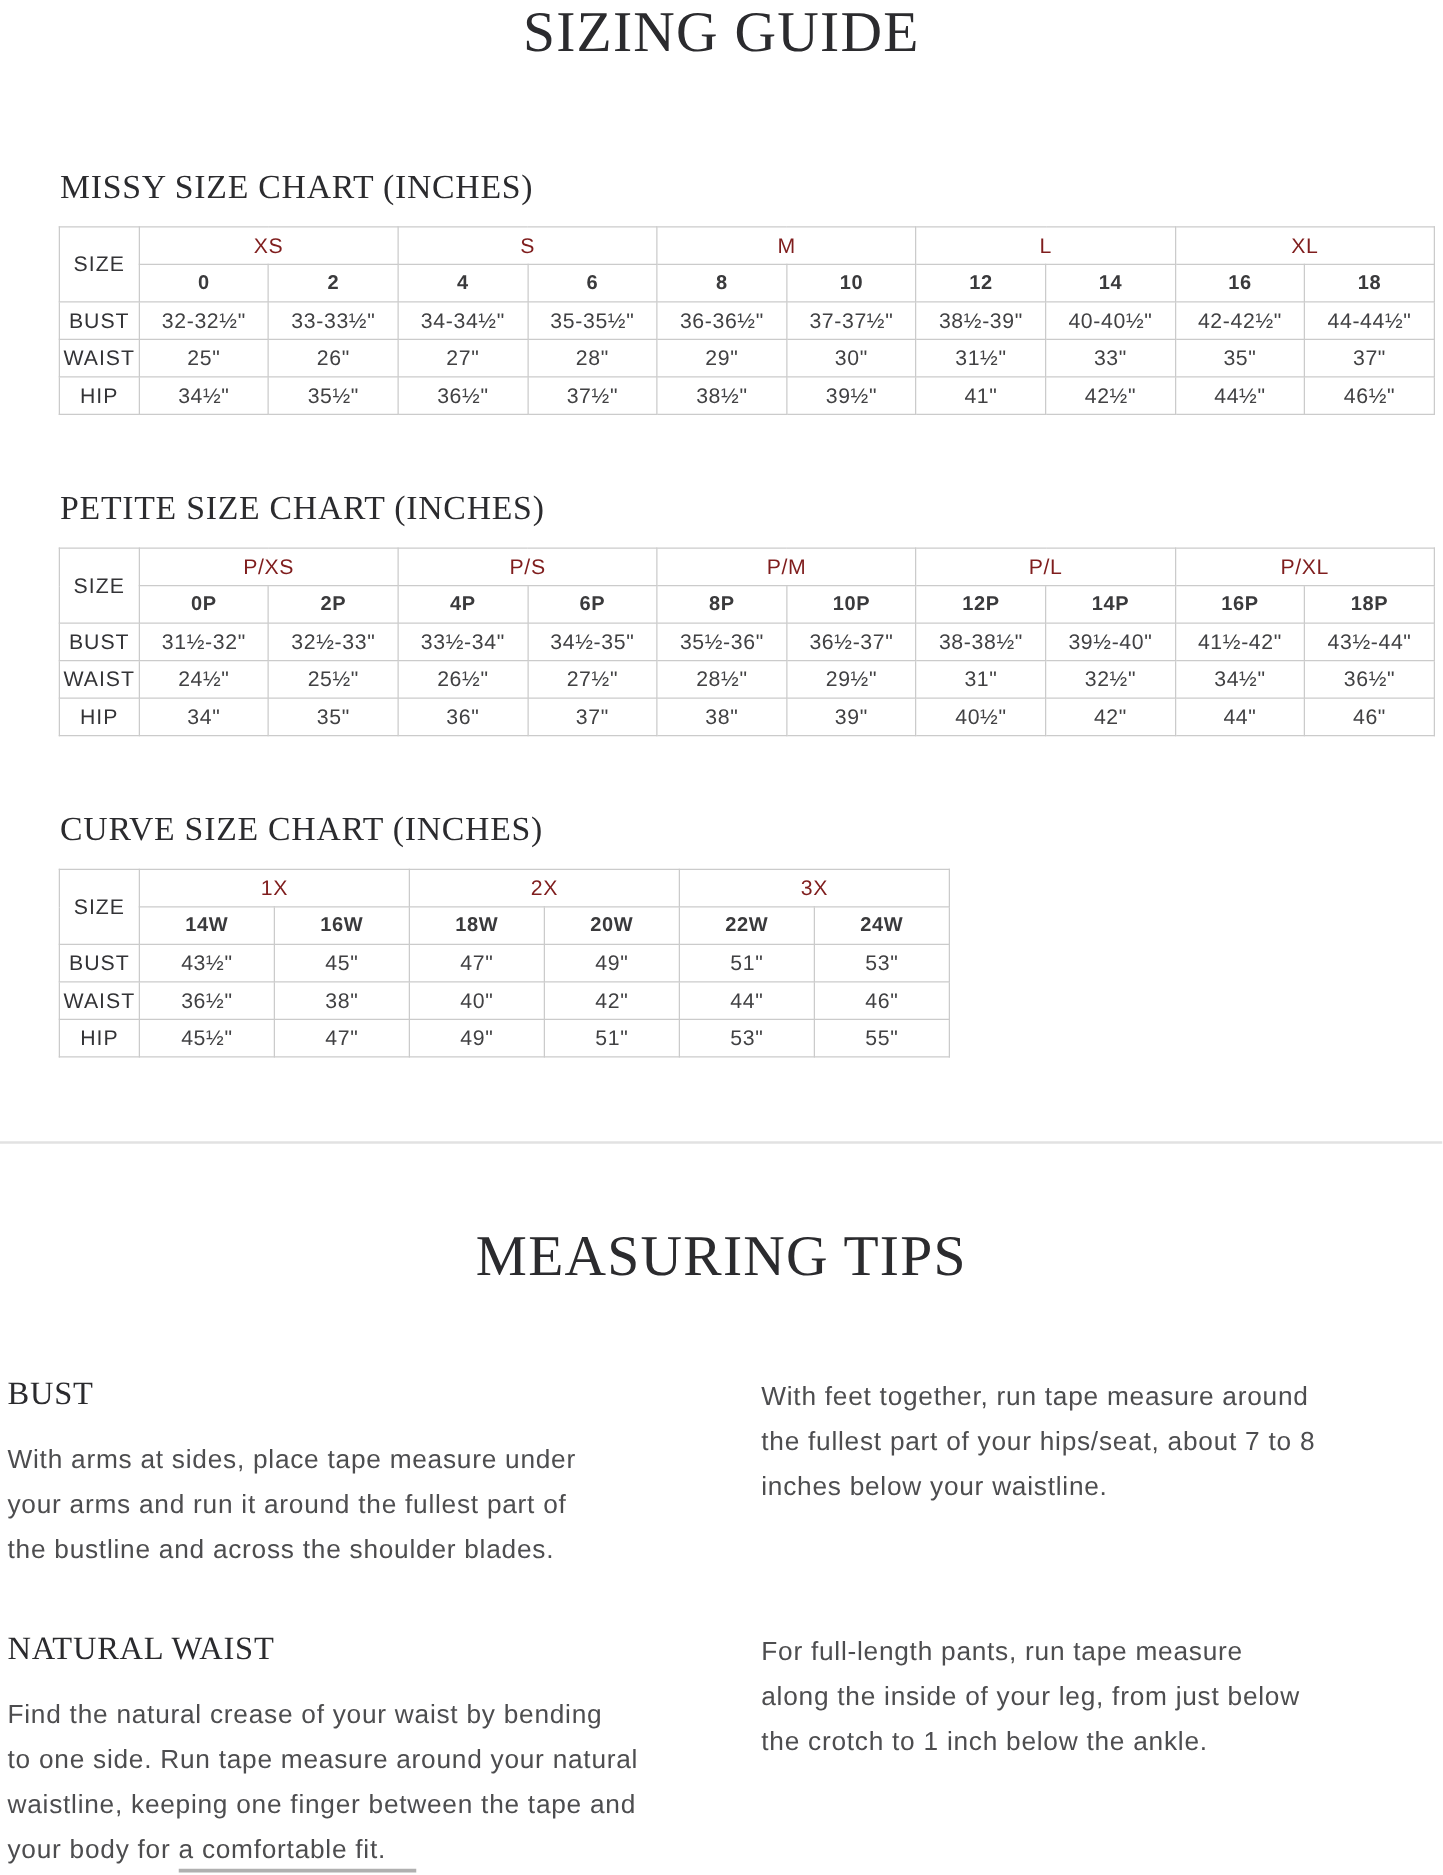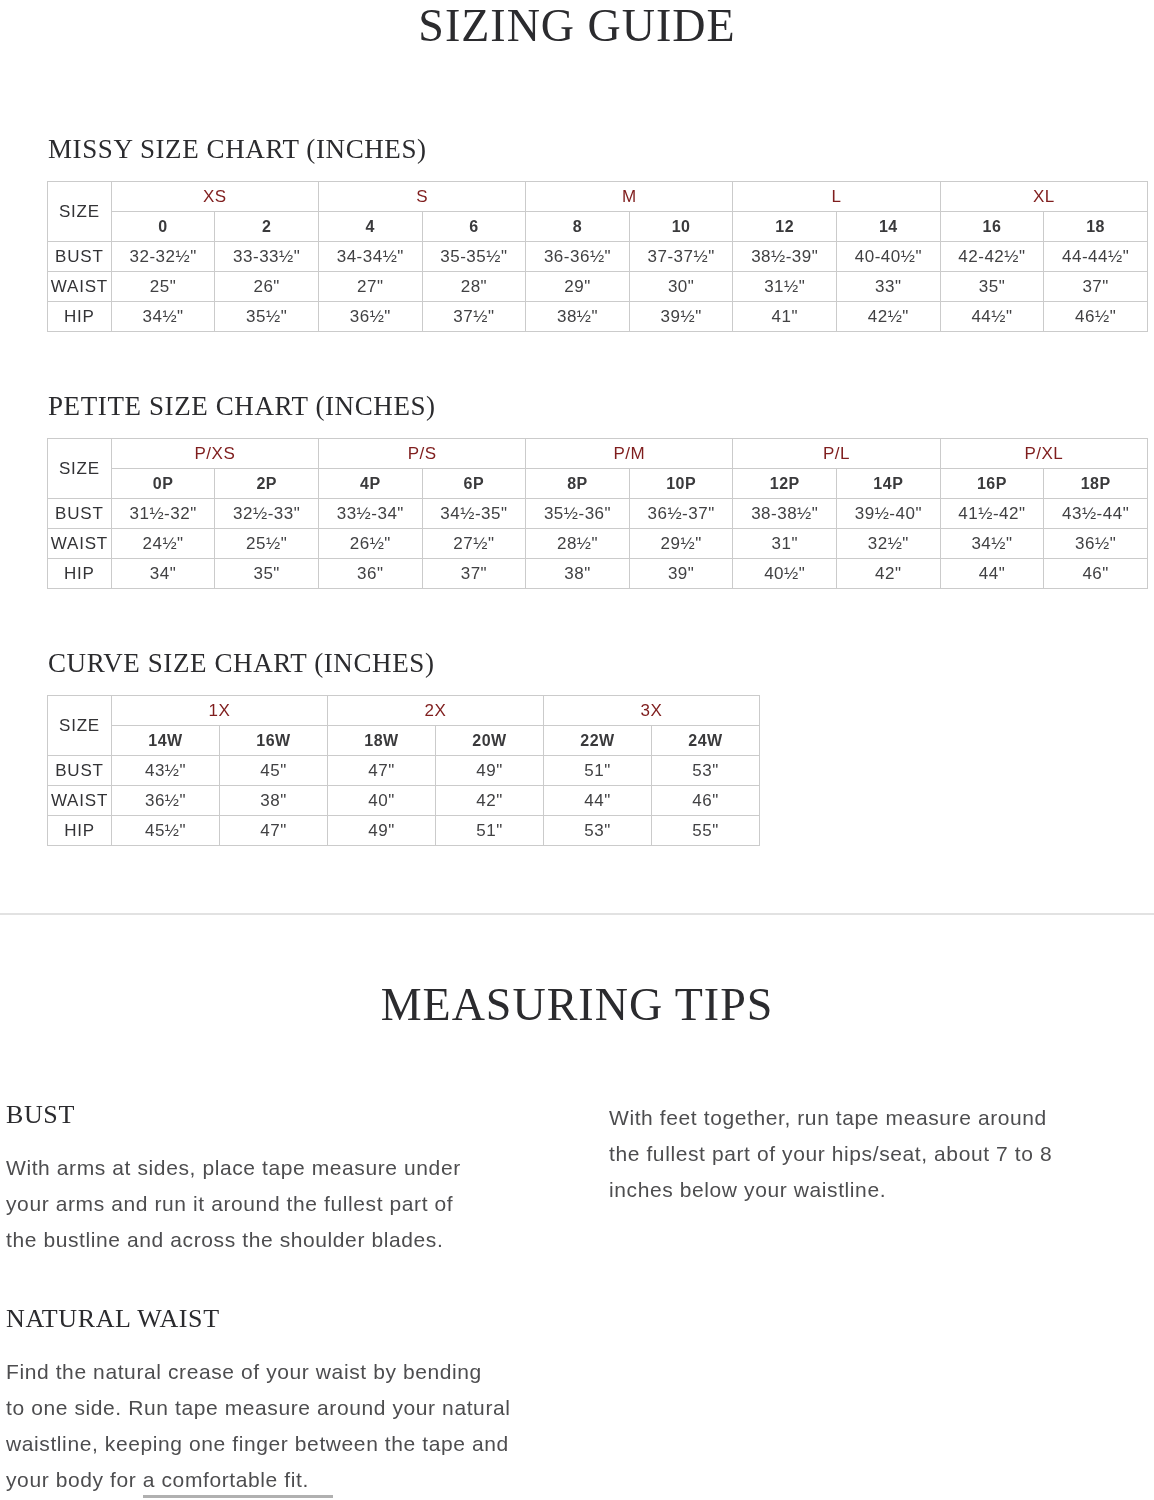--- a/index.html
+++ b/index.html
@@ -370,18 +370,21 @@
 inches below your waistline.</p>
     </div>
     <div class="tip">
       <h3 class="tip-heading">NATURAL WAIST</h3>
       <p class="tip-body">Find the natural crease of your waist by bending
 to one side. Run tape measure around your natural
 waistline, keeping one finger between the tape and
 your body for a comfortable fit.</p>
     </div>
     <div class="tip">
+      <p class="tip-body">For full-length pants, run tape measure
+along the inside of your leg, from just below
+the crotch to 1 inch below the ankle.</p>
     </div>
   </div>
 
 </div>
 
 <div class="cutoff-fragment"></div>
 
 </body></html>

